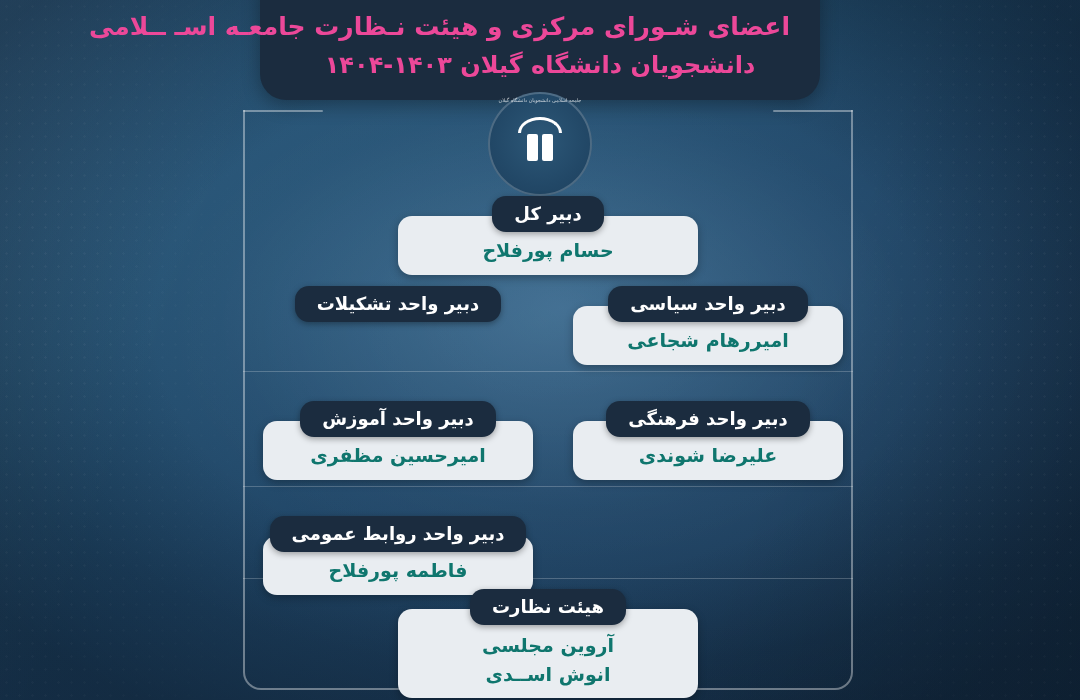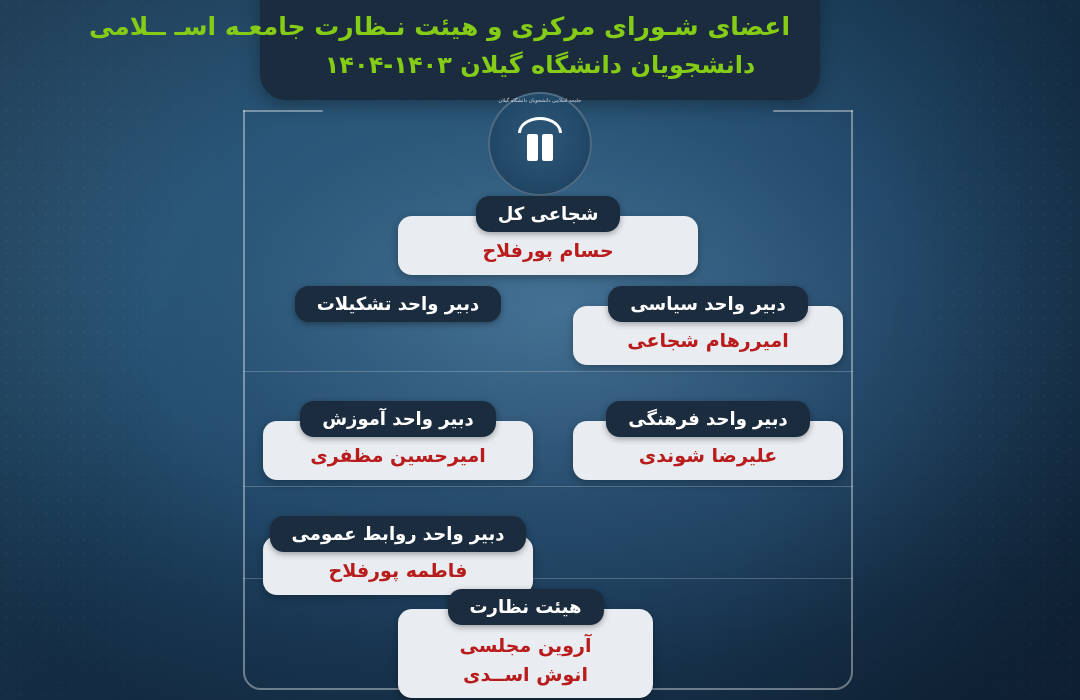--- a/index.html
+++ b/index.html
@@ -59,21 +59,21 @@
     top: -18px;
     width: 560px;
     padding: 26px 30px 16px;
     background: #1b2c3f;
     border-radius: 0 0 26px 26px;
     box-shadow: 0 6px 18px rgba(0,0,0,0.30);
     text-align: center;
     box-sizing: border-box;
   }
   .header-line {
-    color: #84cc16;
+    color: #ec4899;
     font-weight: bold;
     font-size: 25px;
     letter-spacing: 0.5px;
     line-height: 1.55;
     white-space: nowrap;
     direction: rtl;
     text-align: center;
   }
   .header-line.second { font-size: 24px; }
 
@@ -205,21 +205,21 @@
     box-shadow: 0 2px 6px rgba(0,0,0,0.35);
     direction: rtl;
   }
   .node .title-row {
     text-align: center;
   }
   .node .body {
     position: relative;
     margin-top: -16px;
     background: #e9edf1;
-    color: #b91c1c;
+    color: #0f766e;
     border-radius: 14px;
     padding: 20px 18px 10px;
     text-align: center;
     box-shadow: 0 3px 8px rgba(0,0,0,0.28);
     direction: rtl;
   }
   .node .name {
     font-size: 19px;
     font-weight: bold;
     line-height: 1.5;
@@ -234,21 +234,21 @@
   }
 
   
   #node-secretary-general { left: 155px; top: 0; width: 300px; }
   #node-political   { left: 330px; top: 90px; width: 270px; }
   #node-organization{ left: 20px;  top: 90px; width: 270px; }
   #node-cultural    { left: 330px; top: 205px; width: 270px; }
   #node-education   { left: 20px;  top: 205px; width: 270px; }
   #node-sisters     { left: 330px; top: 320px; width: 270px; }
   #node-public-relations { left: 20px; top: 320px; width: 270px; }
-  #node-supervisory { left: 155px; top: 393px; width: 255px; }
+  #node-supervisory { left: 155px; top: 393px; width: 300px; }
 </style>
 </head>
 <body>
 
 <div class="stage">
   <div class="dots-left"></div>
   <div class="dots-right"></div>
   <div class="sheen"></div>
   <div class="vignette"></div>
 
@@ -278,21 +278,21 @@
     </div>
   </div>
 
   <div class="chart">
 
     <div class="conn" style="left:0px; top:175px; width:610px; height:1px;"></div>
     <div class="conn" style="left:0px; top:290px; width:610px; height:1px;"></div>
     <div class="conn" style="left:0px; top:382px; width:610px; height:1px;"></div>
 
     <div class="node" id="node-secretary-general">
-      <div class="title-row"><div class="title">شجاعی کل</div></div>
+      <div class="title-row"><div class="title">دبیر کل</div></div>
       <div class="body">
         <div class="name">حسام پورفلاح</div>
       </div>
     </div>
 
     <div class="node" id="node-political">
       <div class="title-row"><div class="title">دبیر واحد سیاسی</div></div>
       <div class="body">
         <div class="name">امیررهام شجاعی</div>
       </div>

